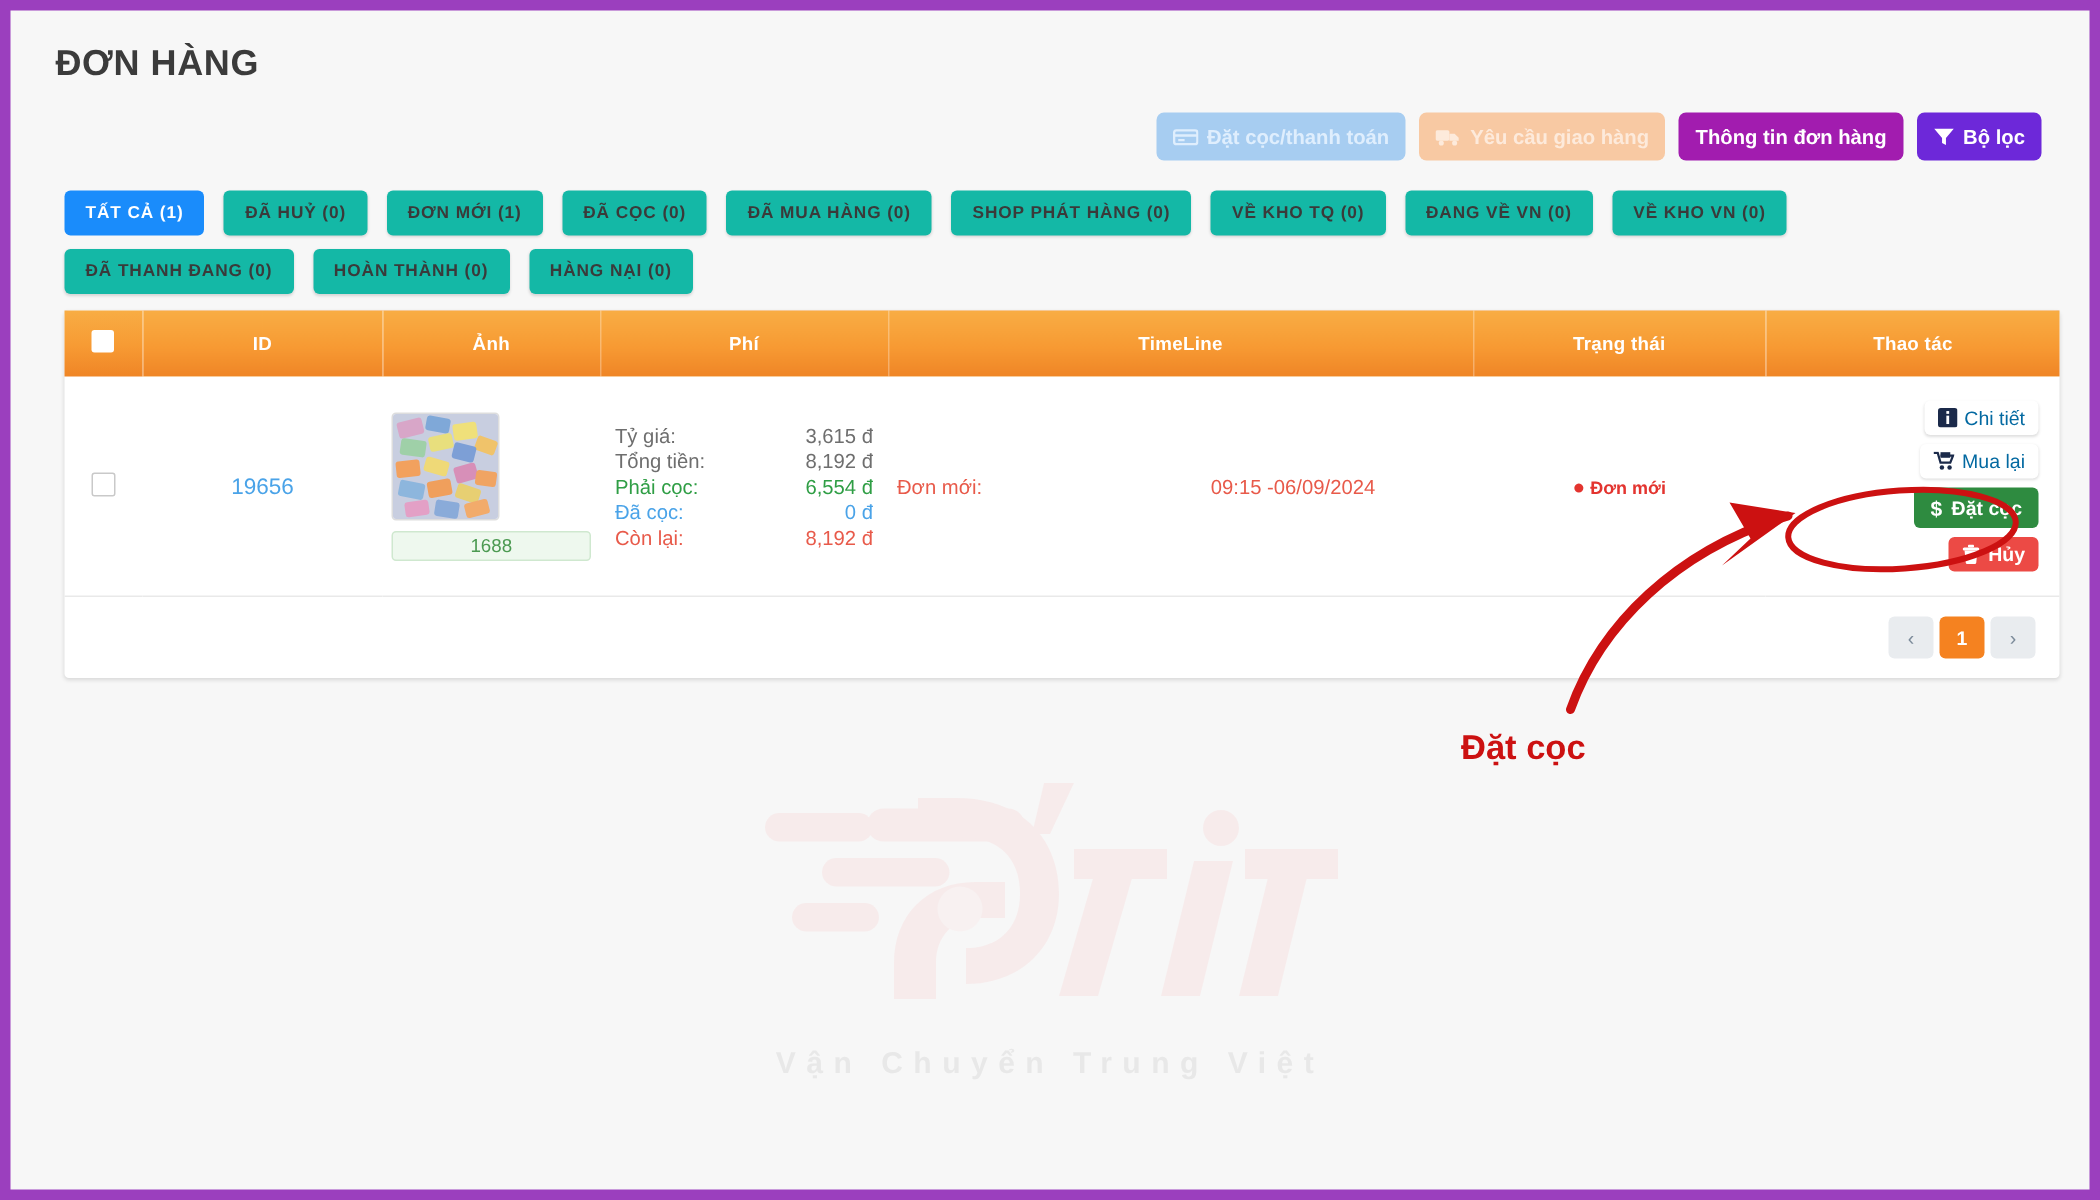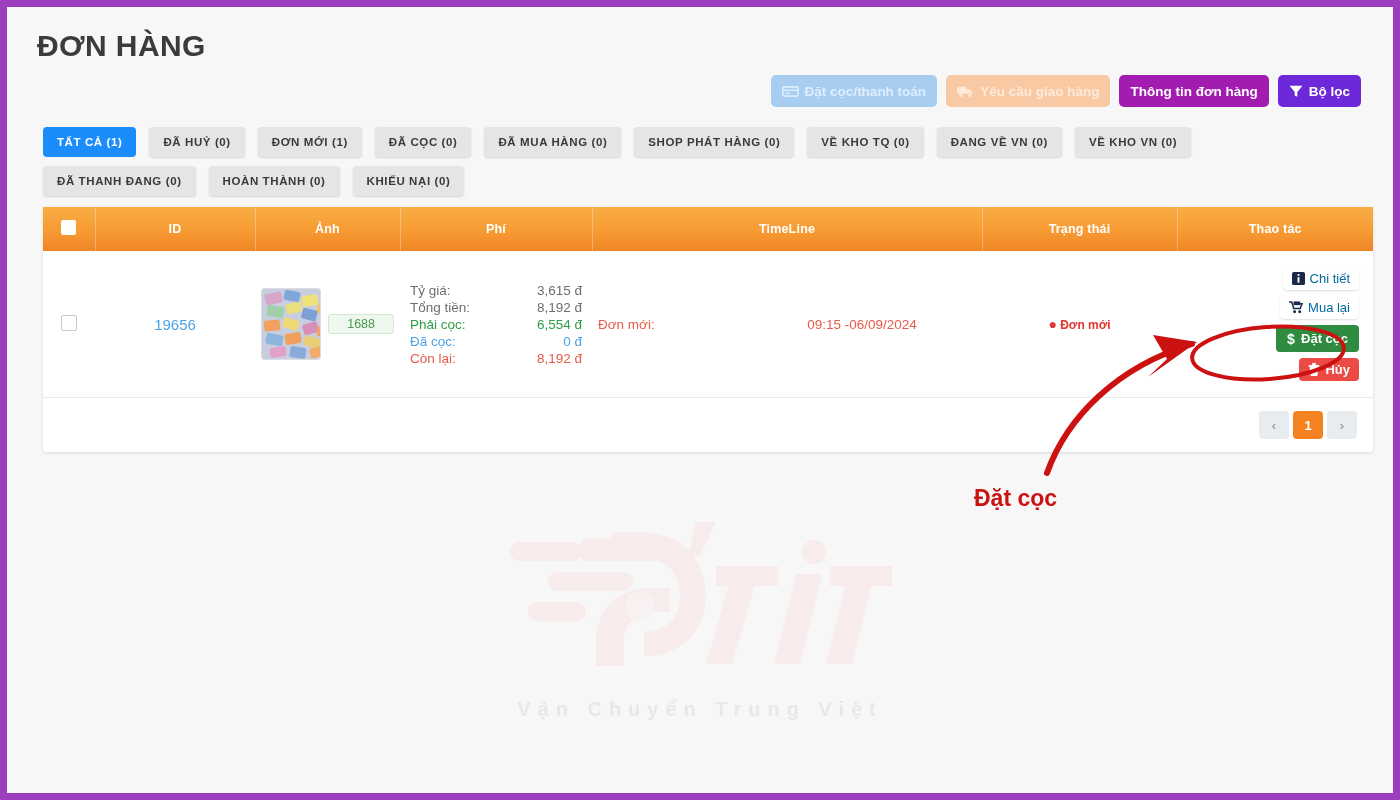--- a/index.html
+++ b/index.html
@@ -33,21 +33,21 @@
     font-size: 20px;
     letter-spacing: 7px;
     color: #e8e8e8;
     font-weight: 600;
   }
 
   
   .page-title {
     position: absolute;
     left: 30px; top: 22px;
-    font-size: 30px;
+    font-size: 24px;
     font-weight: 700;
     color: #3b3b3b;
     letter-spacing: .4px;
     z-index: 3;
   }
 
   
   .topbar {
     position: absolute;
     right: 32px; top: 68px;
@@ -86,21 +86,21 @@
     flex-wrap: wrap;
     gap: 9px 13px;
     z-index: 3;
   }
   .tab {
     height: 30px;
     padding: 0 14px;
     display: inline-flex;
     align-items: center;
     border-radius: 4px;
-    background: #e5e5e5;
+    background: #14b8a6;
     box-shadow: 0 1px 2px rgba(0,0,0,.14);
     font-size: 11.5px;
     font-weight: 700;
     letter-spacing: .6px;
     color: #3a3a3a;
     cursor: pointer;
     white-space: nowrap;
   }
   .tab.active { background: #1a8cfb; color: #fff; box-shadow: none; }
 
@@ -151,21 +151,21 @@
   .hdr-chk {
     width: 15px; height: 15px;
     background: #fff;
     border-radius: 2px;
     display: inline-block;
     cursor: pointer;
   }
   .cell-center { text-align: center; }
   .order-id { color: #4aa3e8; font-size: 15px; cursor: pointer; }
 
-  .thumb-wrap { display: flex; flex-direction: row; align-items: center; gap: 7px; }
+  .thumb-wrap { display: flex; flex-direction: column; gap: 7px; }
   .thumb {
     width: 72px; height: 72px;
     border-radius: 3px;
     border: 1px solid #ddd;
     overflow: hidden;
     cursor: pointer;
   }
   .badge-1688 {
     display: inline-block;
     padding: 2px 18px;
@@ -339,21 +339,21 @@
   </div>
   <div class="tab">
     <span>ĐÃ THANH ĐANG</span>&nbsp;
     <span>(0)</span>
   </div>
   <div class="tab">
     <span>HOÀN THÀNH</span>&nbsp;
     <span>(0)</span>
   </div>
   <div class="tab">
-    <span>KHIẾU NẠI</span>&nbsp;
+    <span>HÀNG NẠI</span>&nbsp;
     <span>(0)</span>
   </div>
 </div>
 
 <div class="card">
   <table>
     <thead>
       <tr>
         <th class="col-chk">
           <span class="hdr-chk"></span>

